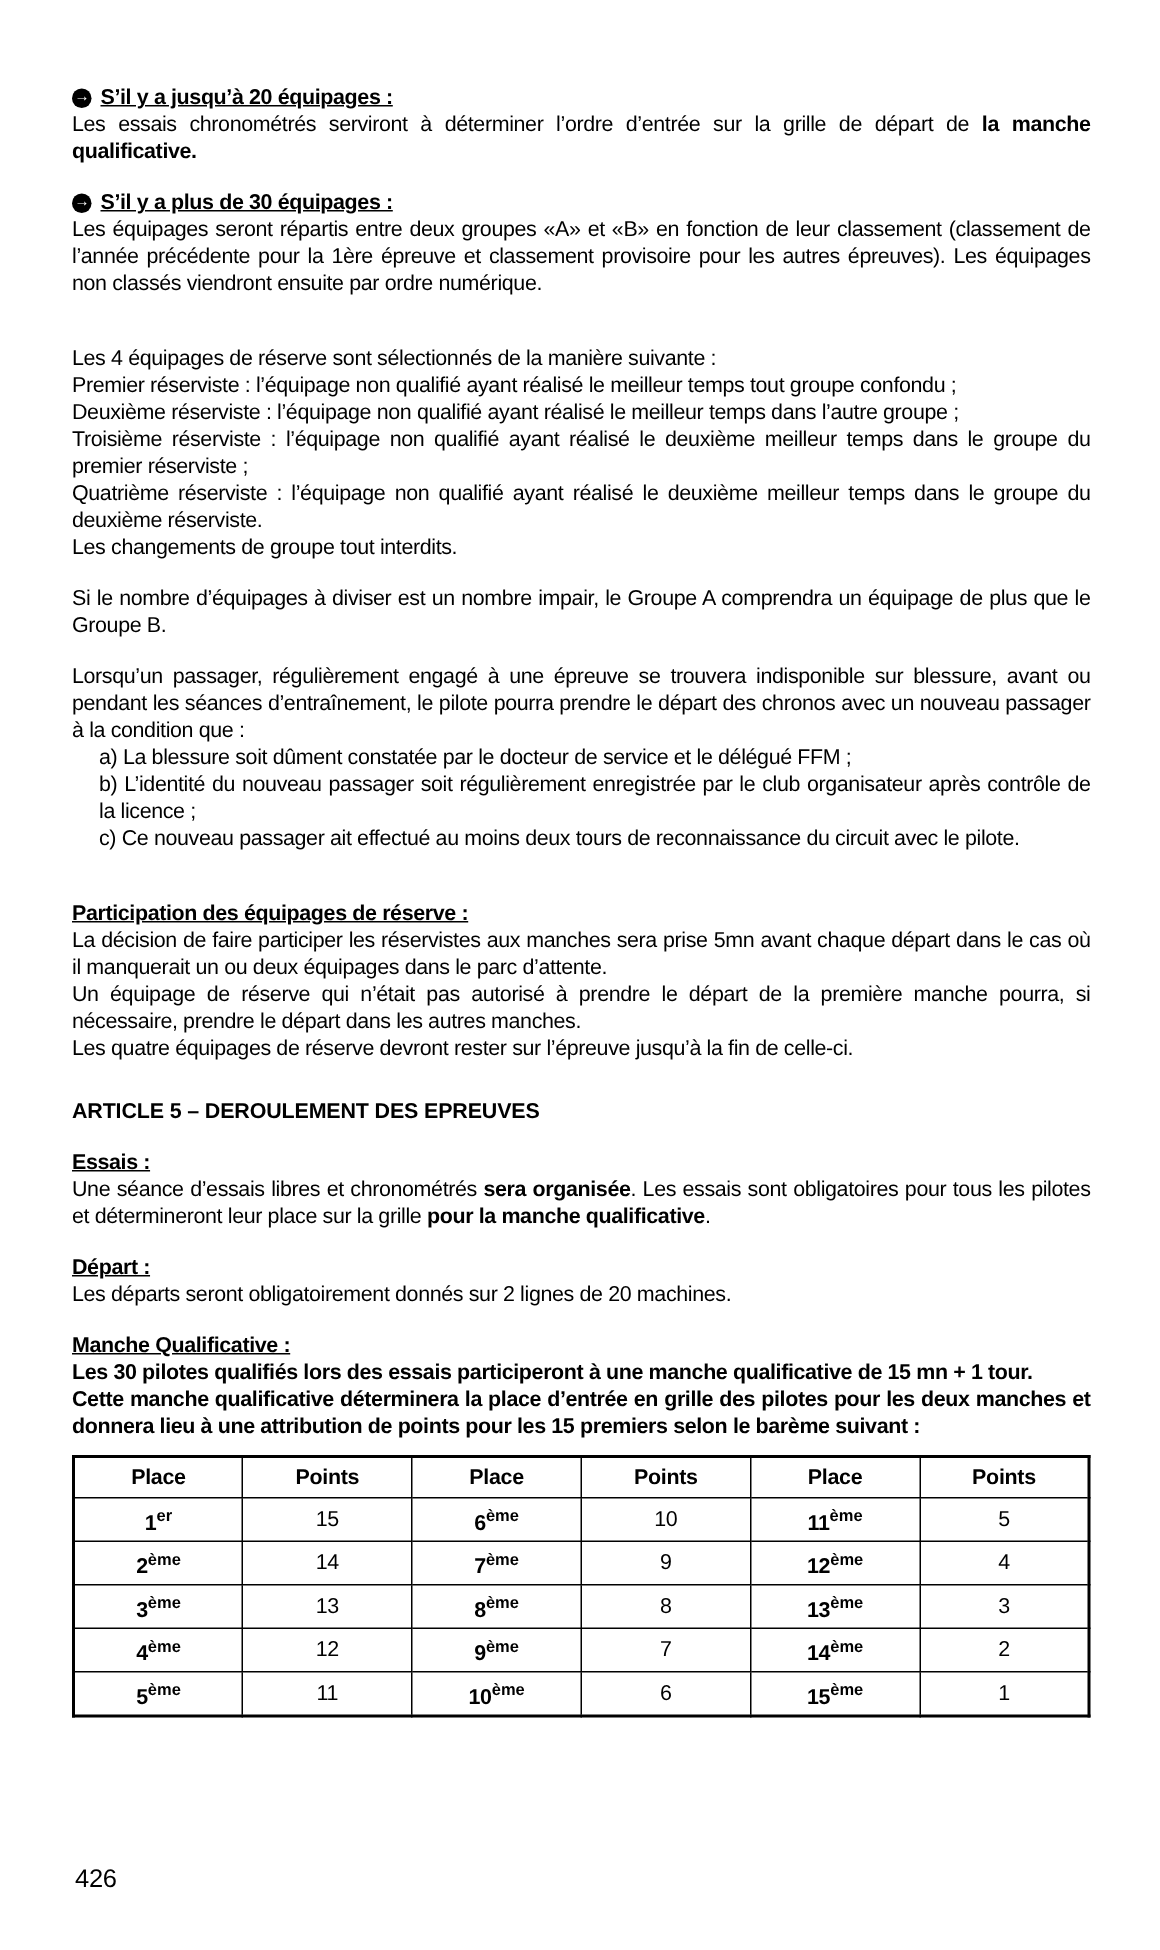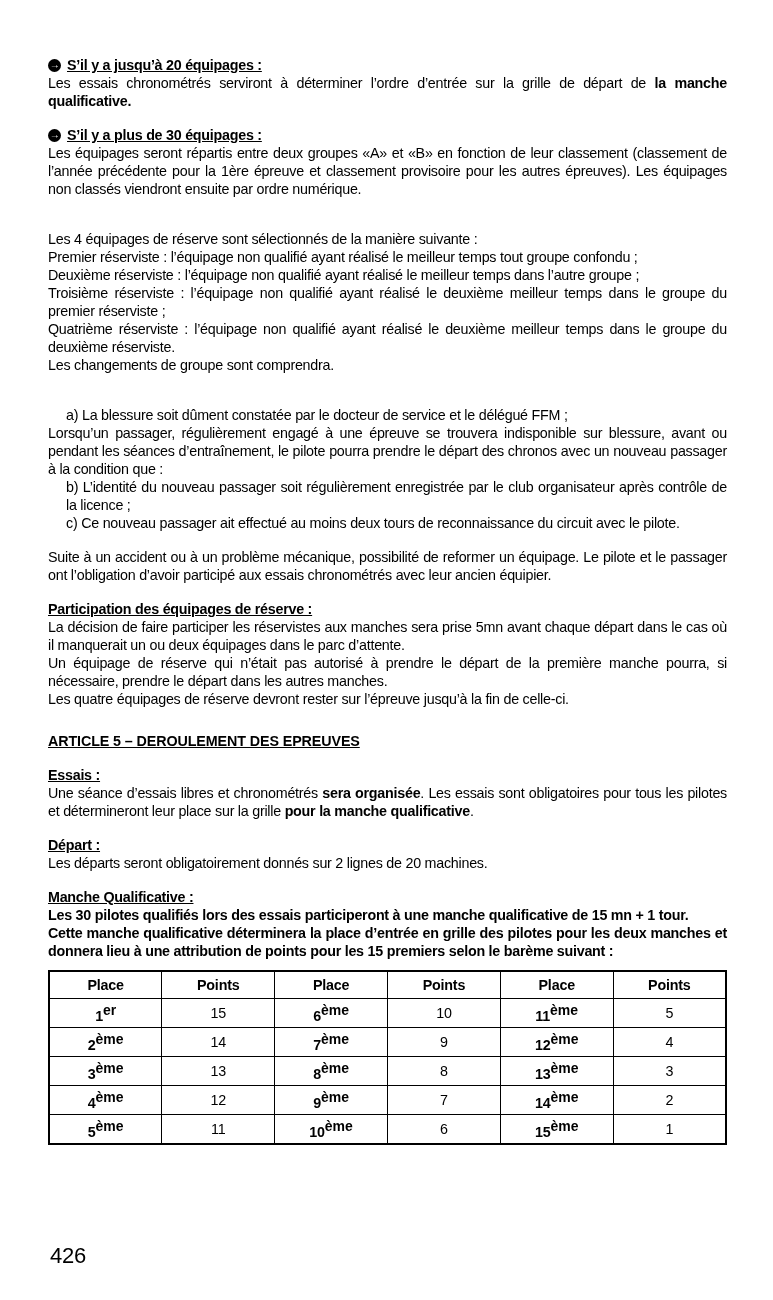--- a/index.html
+++ b/index.html
@@ -20,35 +20,35 @@
   .gap.sm{height:8px;}
   .bullet-heading{display:flex;align-items:center;margin:0;}
   .bullet{
     width:13px;height:13px;border-radius:50%;background:#000;color:#fff;
     display:inline-flex;align-items:center;justify-content:center;
     font-size:10px;font-weight:bold;line-height:1;margin-right:6px;flex:0 0 auto;
   }
   .bullet-heading .ht{font-weight:bold;text-decoration:underline;}
   .h{margin:0;text-decoration:underline;}
   .h.hb{font-weight:bold;}
-  .article{margin:0;font-weight:bold;letter-spacing:-0.1px;text-decoration:underline;}
+  .article{margin:0;font-weight:bold;letter-spacing:-0.1px;}
   table.points{
     border-collapse:collapse;table-layout:fixed;width:100%;
     border:2px solid #000;margin-top:2px;
   }
   table.points th, table.points td{
     border:1px solid #000;text-align:center;vertical-align:middle;
     font-size:14.3px;letter-spacing:-0.2px;
   }
   table.points th{font-weight:bold;height:24px;margin-top:16px;}
   table.points td{height:26px;}
   td.place{font-weight:bold;}
-  td.place sup{font-size:14px;letter-spacing:0;}
+  td.place sup{font-size:11px;letter-spacing:0;}
   .page-number{
-    position:absolute;left:50px;top:1243px;font-size:22px;letter-spacing:-0.2px;
+    position:absolute;left:50px;top:1243px;font-size:17px;letter-spacing:-0.2px;
   }
 </style>
 </head>
 <body>
 
 <div class="page">
     <div class="bullet-heading">
       <span class="bullet">→</span>
       <span class="ht">S’il y a jusqu’à 20 équipages :</span>
     </div>
@@ -59,29 +59,29 @@
       <span class="ht">S’il y a plus de 30 équipages :</span>
     </div>
     <p class="p"><span>Les équipages seront répartis entre deux groupes «A» et «B» en fonction de leur classement (classement de l’année précédente pour la 1ère épreuve et classement provisoire pour les autres épreuves). Les équipages non classés viendront ensuite par ordre numérique.</span></p>
     <div class="gap"></div>
     <div class="gap"></div>
     <p class="p"><span>Les 4 équipages de réserve sont sélectionnés de la manière suivante :</span></p>
     <p class="p"><span>Premier réserviste : l’équipage non qualifié ayant réalisé le meilleur temps tout groupe confondu ;</span></p>
     <p class="p"><span>Deuxième réserviste : l’équipage non qualifié ayant réalisé le meilleur temps dans l’autre groupe ;</span></p>
     <p class="p"><span>Troisième réserviste : l’équipage non qualifié ayant réalisé le deuxième meilleur temps dans le groupe du premier réserviste ;</span></p>
     <p class="p"><span>Quatrième réserviste : l’équipage non qualifié ayant réalisé le deuxième meilleur temps dans le groupe du deuxième réserviste.</span></p>
-    <p class="p"><span>Les changements de groupe sont comprendra.</span></p>
+    <p class="p"><span>Les changements de groupe tout interdits.</span></p>
     <div class="gap"></div>
+    <p class="p"><span>Si le nombre d’équipages à diviser est un nombre impair, le Groupe A comprendra un équipage de plus que le Groupe B.</span></p>
     <div class="gap"></div>
+    <p class="p"><span>Lorsqu’un passager, régulièrement engagé à une épreuve se trouvera indisponible sur blessure, avant ou pendant les séances d’entraînement, le pilote pourra prendre le départ des chronos avec un nouveau passager à la condition que :</span></p>
     <p class="p indent"><span>a) La blessure soit dûment constatée par le docteur de service et le délégué FFM ;</span></p>
-    <p class="p"><span>Lorsqu’un passager, régulièrement engagé à une épreuve se trouvera indisponible sur blessure, avant ou pendant les séances d’entraînement, le pilote pourra prendre le départ des chronos avec un nouveau passager à la condition que :</span></p>
     <p class="p indent"><span>b) L’identité du nouveau passager soit régulièrement enregistrée par le club organisateur après contrôle de la licence ;</span></p>
     <p class="p indent"><span>c) Ce nouveau passager ait effectué au moins deux tours de reconnaissance du circuit avec le pilote.</span></p>
     <div class="gap"></div>
-    <p class="p"><span>Suite à un accident ou à un problème mécanique, possibilité de reformer un équipage. Le pilote et le passager ont l’obligation d’avoir participé aux essais chronométrés avec leur ancien équipier.</span></p>
     <div class="gap"></div>
     <p class="h hb">Participation des équipages de réserve :</p>
     <p class="p"><span>La décision de faire participer les réservistes aux manches sera prise 5mn avant chaque départ dans le cas où il manquerait un ou deux équipages dans le parc d’attente.</span></p>
     <p class="p"><span>Un équipage de réserve qui n’était pas autorisé à prendre le départ de la première manche pourra, si nécessaire, prendre le départ dans les autres manches.</span></p>
     <p class="p"><span>Les quatre équipages de réserve devront rester sur l’épreuve jusqu’à la fin de celle-ci.</span></p>
     <div class="gap lg"></div>
     <p class="article">ARTICLE 5 – DEROULEMENT DES EPREUVES</p>
     <div class="gap"></div>
     <p class="h hb">Essais :</p>
     <p class="p"><span>Une séance d’essais libres et chronométrés </span><b>sera organisée</b><span>. Les essais sont obligatoires pour tous les pilotes et détermineront leur place sur la grille </span><b>pour la manche qualificative</b><span>.</span></p>

